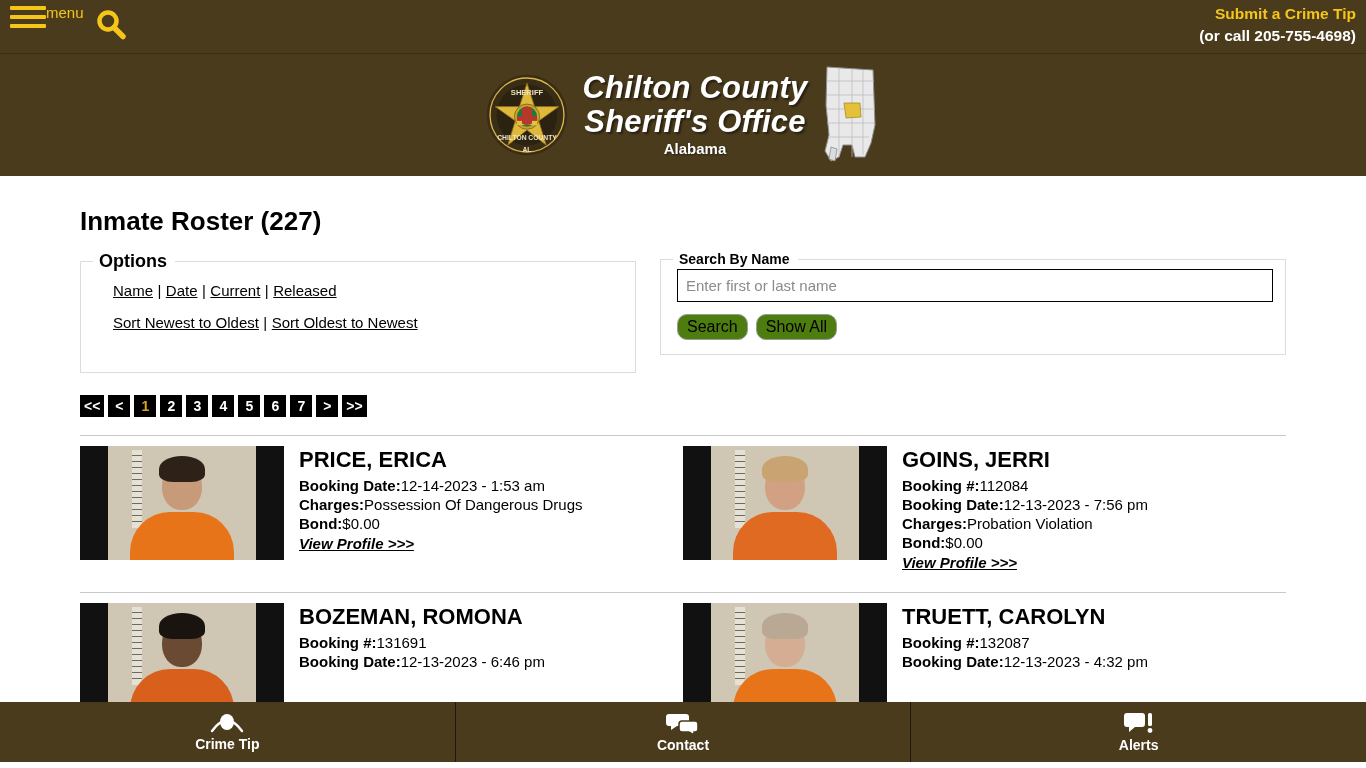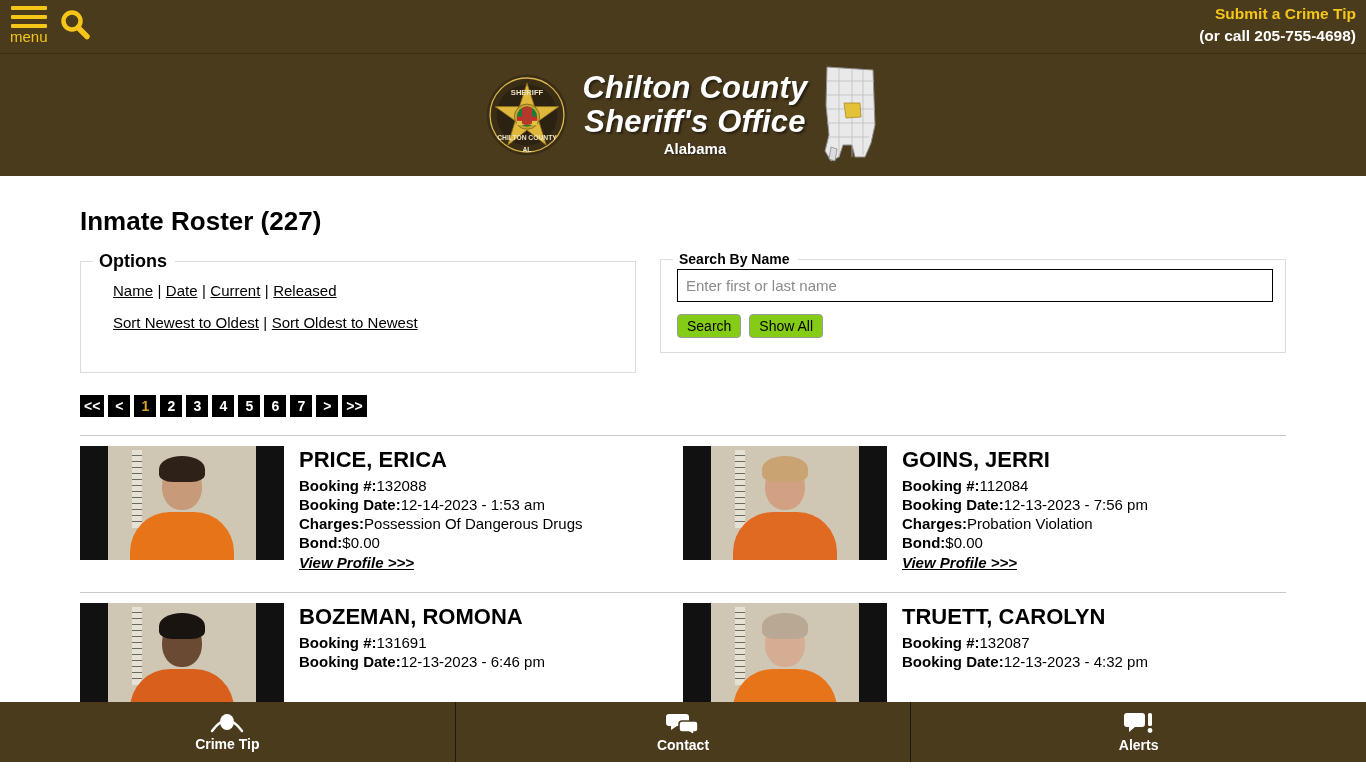--- a/index.html
+++ b/index.html
@@ -16,21 +16,21 @@
     position: relative;
     height: 54px;
     background: #4a3b1d;
     border-bottom: 1px solid #3a2e16;
   }
   .topbar-left {
     position: absolute; left: 8px; top: 4px;
     display: flex; align-items: flex-start; gap: 8px;
   }
   .menu-btn {
-    display: flex; flex-direction: column; align-items: center;
+    display: flex; flex-direction: row; 
     cursor: pointer; padding: 2px 2px 0 2px;
   }
   .burger { width: 36px; }
   .burger span {
     display: block; height: 4px; background: #f5c518;
     margin-bottom: 5px; border-radius: 1px;
   }
   .burger span:last-child { margin-bottom: 2px; }
   .menu-label {
     color: #f5c518; font-size: 15px; line-height: 14px;
@@ -122,24 +122,24 @@
     border: 1px solid #000;
     padding: 0 8px;
     font-size: 15px; color: #000;
     font-family: "Liberation Sans", sans-serif;
     background: #fff;
   }
   .search-input::placeholder { color: #8b8b8b; }
   .btn-row { margin: 12px 0 2px 4px; display: flex; gap: 8px; }
   .btn {
     font-family: "Liberation Sans", sans-serif;
-    font-size: 14px; color: #000;
-    background: #84cc16;
+    font-size: 16px; color: #000;
+    background: #4d7c0f;
     border: 1px solid #9a9a9a;
-    border-radius: 4px;
+    border-radius: 10px;
     padding: 3px 9px;
     cursor: pointer;
   }
 
   
   .pager {
     display: flex; gap: 4px; margin: 22px 0 0 0;
   }
   .pg {
     background: #000; color: #fff;
@@ -373,23 +373,20 @@
             <i></i>
             <i></i>
           </div>
         <div class="body"></div>
         <div class="head" style="background:#c79a7a"></div>
         <div class="hair" style="background:#2e2118"></div>
       </div>
       <div class="details">
         <div class="inmate-name">PRICE, ERICA</div>
         <div class="field">
-          <b>Booking #:</b><span>132088</span>
-        </div>
-        <div class="field">
           <b>Booking Date:</b><span>12-14-2023 - 1:53 am</span>
         </div>
         <div class="field">
           <b>Charges:</b><span>Possession Of Dangerous Drugs</span>
         </div>
         <div class="field">
           <b>Bond:</b><span>$0.00</span>
         </div>
         <a class="view-profile">View Profile &gt;&gt;&gt;</a>
       </div>

